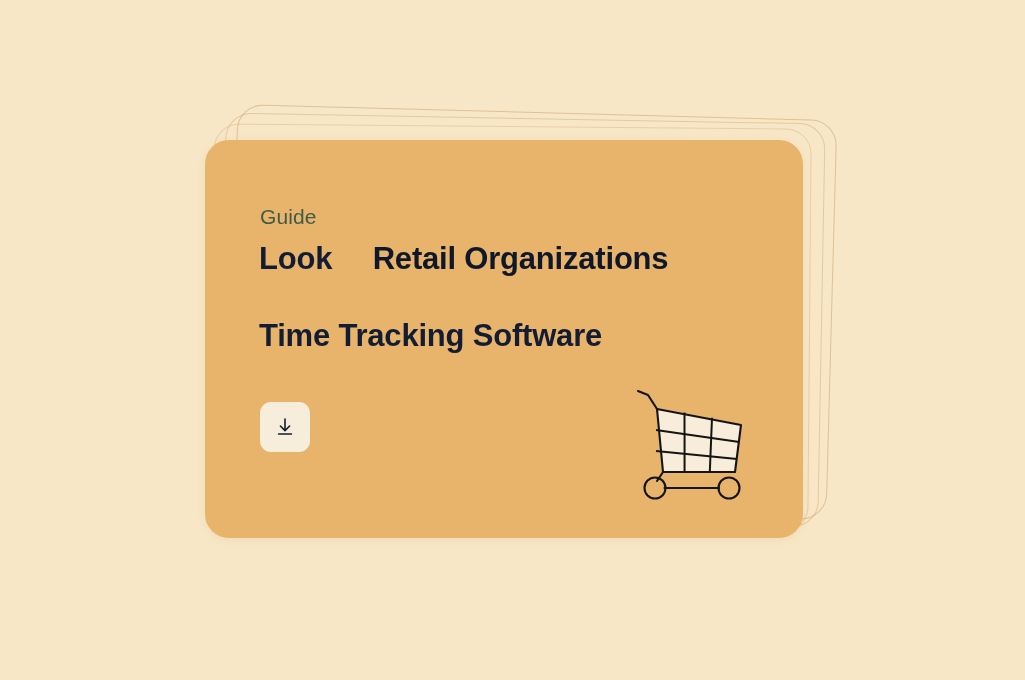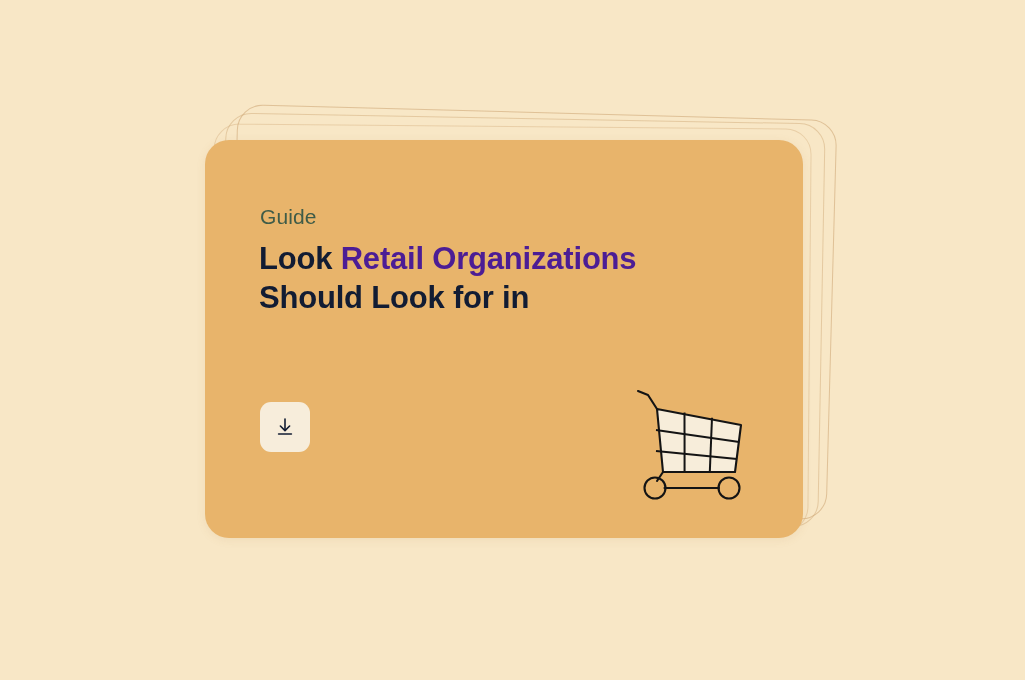--- a/index.html
+++ b/index.html
@@ -51,21 +51,21 @@
   #title {
     position:absolute;
     left:54px; top:100px;
     width:520px;
     font-size:31px;
     font-weight:700;
     line-height:38.5px;
     letter-spacing:-0.2px;
     color:#121c33;
   }
-  .hl { color:#4c1d95; }
+  .hl { color:#0f172a;margin-left:32px; }
 
   
   #download-btn {
     position:absolute;
     left:55px; top:262px;
     width:50px; height:50px;
     background:#f7eddb;
     border:none;
     border-radius:11px;
     cursor:pointer;
@@ -90,21 +90,21 @@
 <div id="stage">
 
   <div class="stack-layer stack-1"></div>
   <div class="stack-layer stack-2"></div>
   <div class="stack-layer stack-3"></div>
 
   <div id="card">
 
     <div id="eyebrow">Guide</div>
 
-    <h1 id="title"><span>Look </span><span class="hl">Retail Organizations</span><br><span>Should Look for in</span><br></h1>
+    <h1 id="title"><span>Look </span><span class="hl">Retail Organizations</span><br><br><span>Time Tracking Software</span></h1>
 
     <button id="download-btn" aria-label="Download">
       <span>
         <svg width="22" height="22" viewBox="0 0 22 22" fill="none">
           <path d="M11 3 L11 14.2" stroke="#121c33" stroke-width="1.6" stroke-linecap="round"></path>
           <path d="M6.4 10 L11 14.6 L15.6 10" stroke="#121c33" stroke-width="1.6" stroke-linecap="round" stroke-linejoin="round"></path>
           <path d="M4.6 18 L17.4 18" stroke="#121c33" stroke-width="1.6" stroke-linecap="round"></path>
         </svg>
       </span>
     </button>

